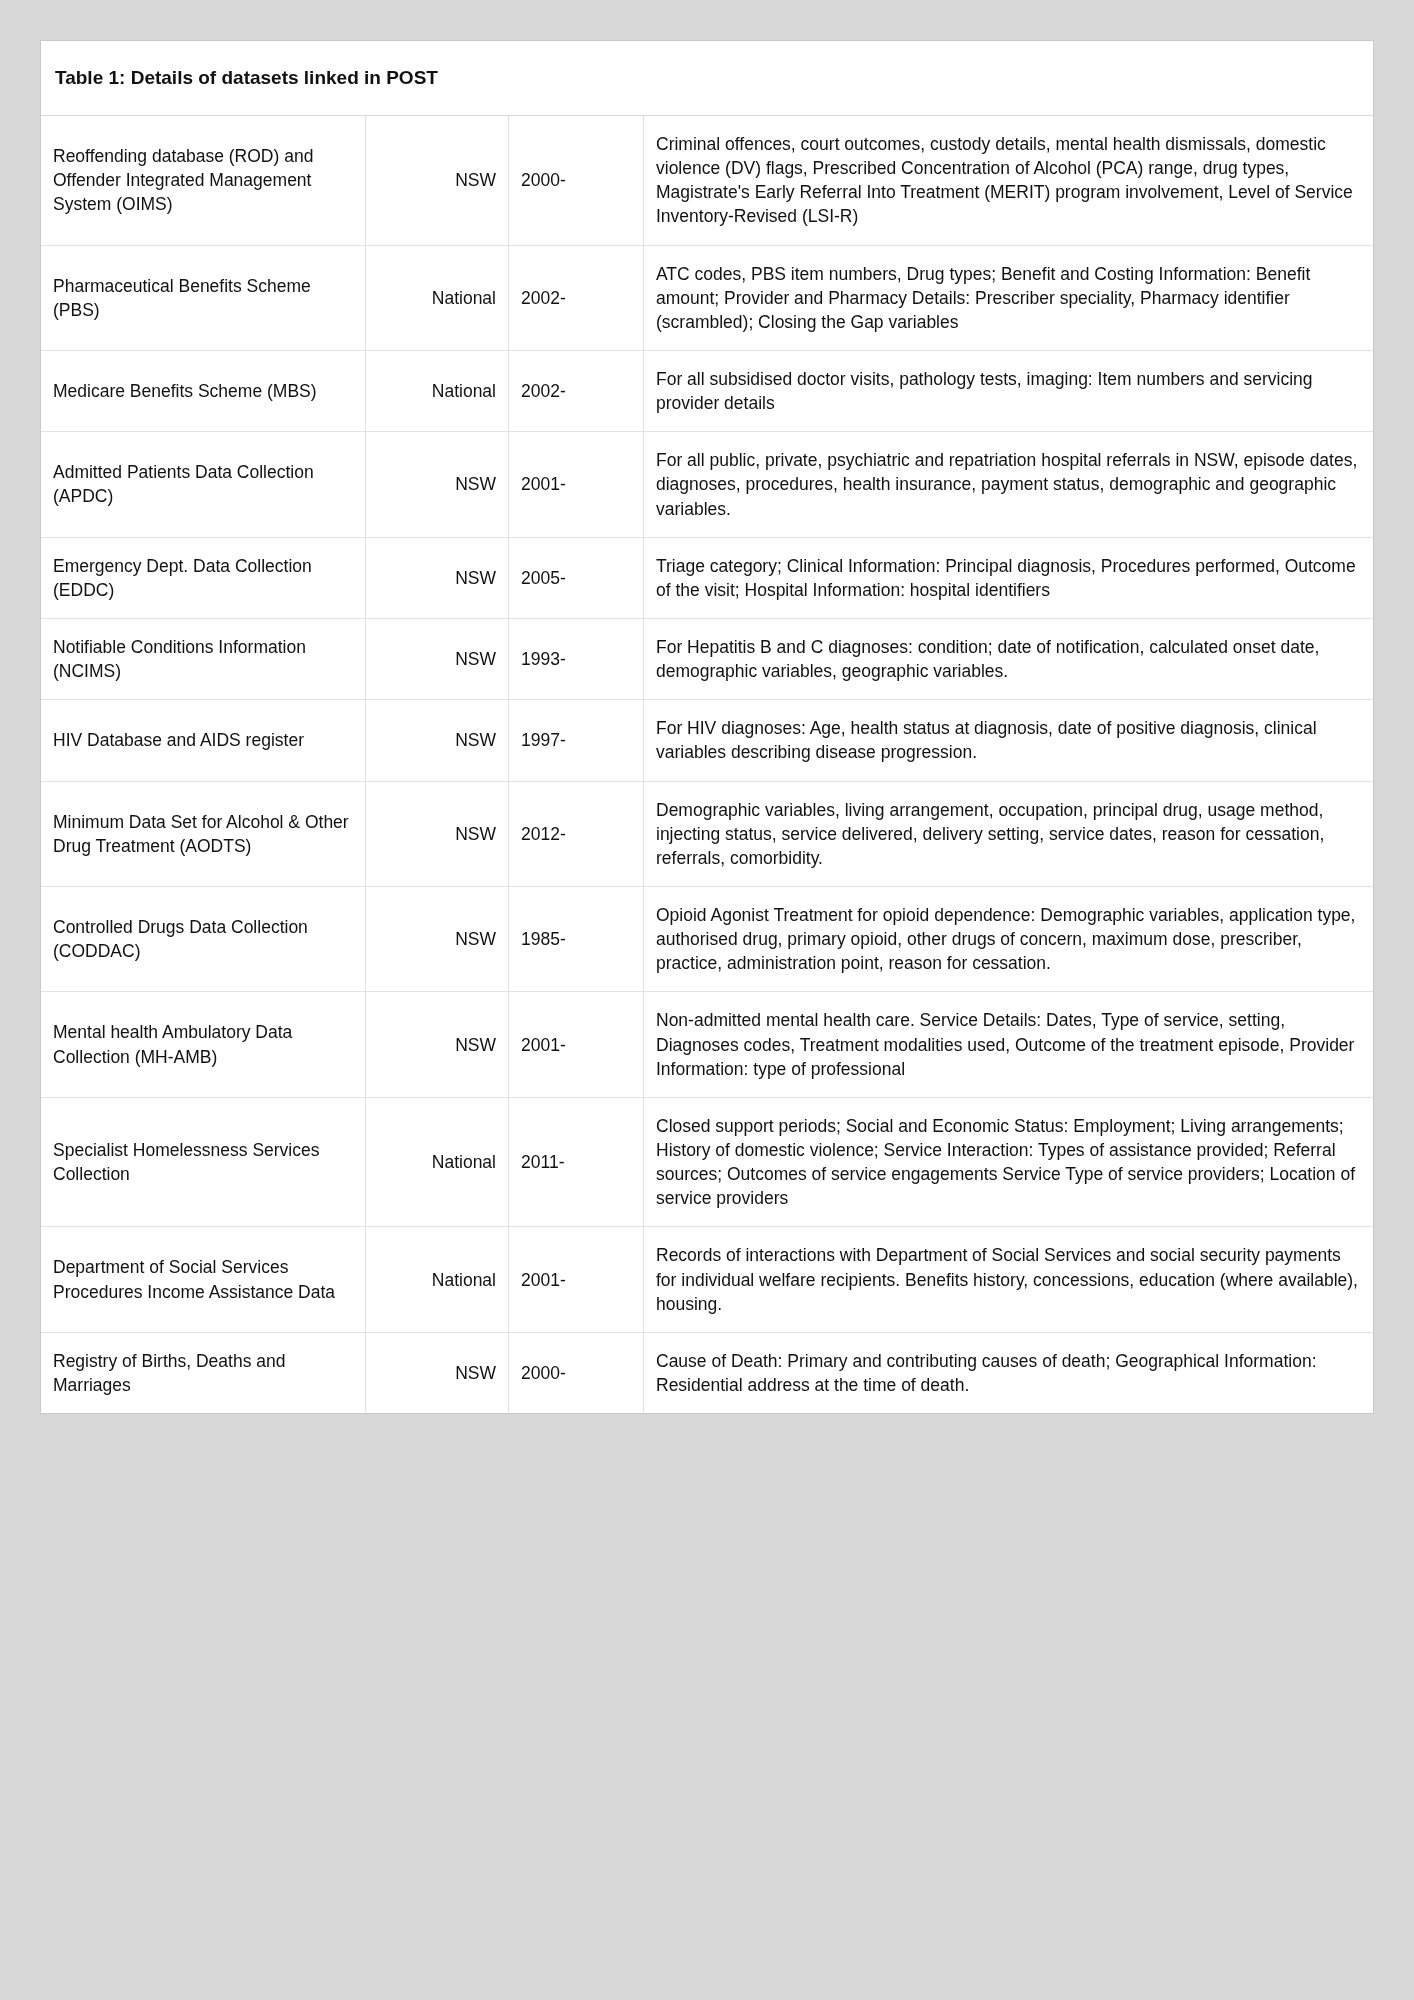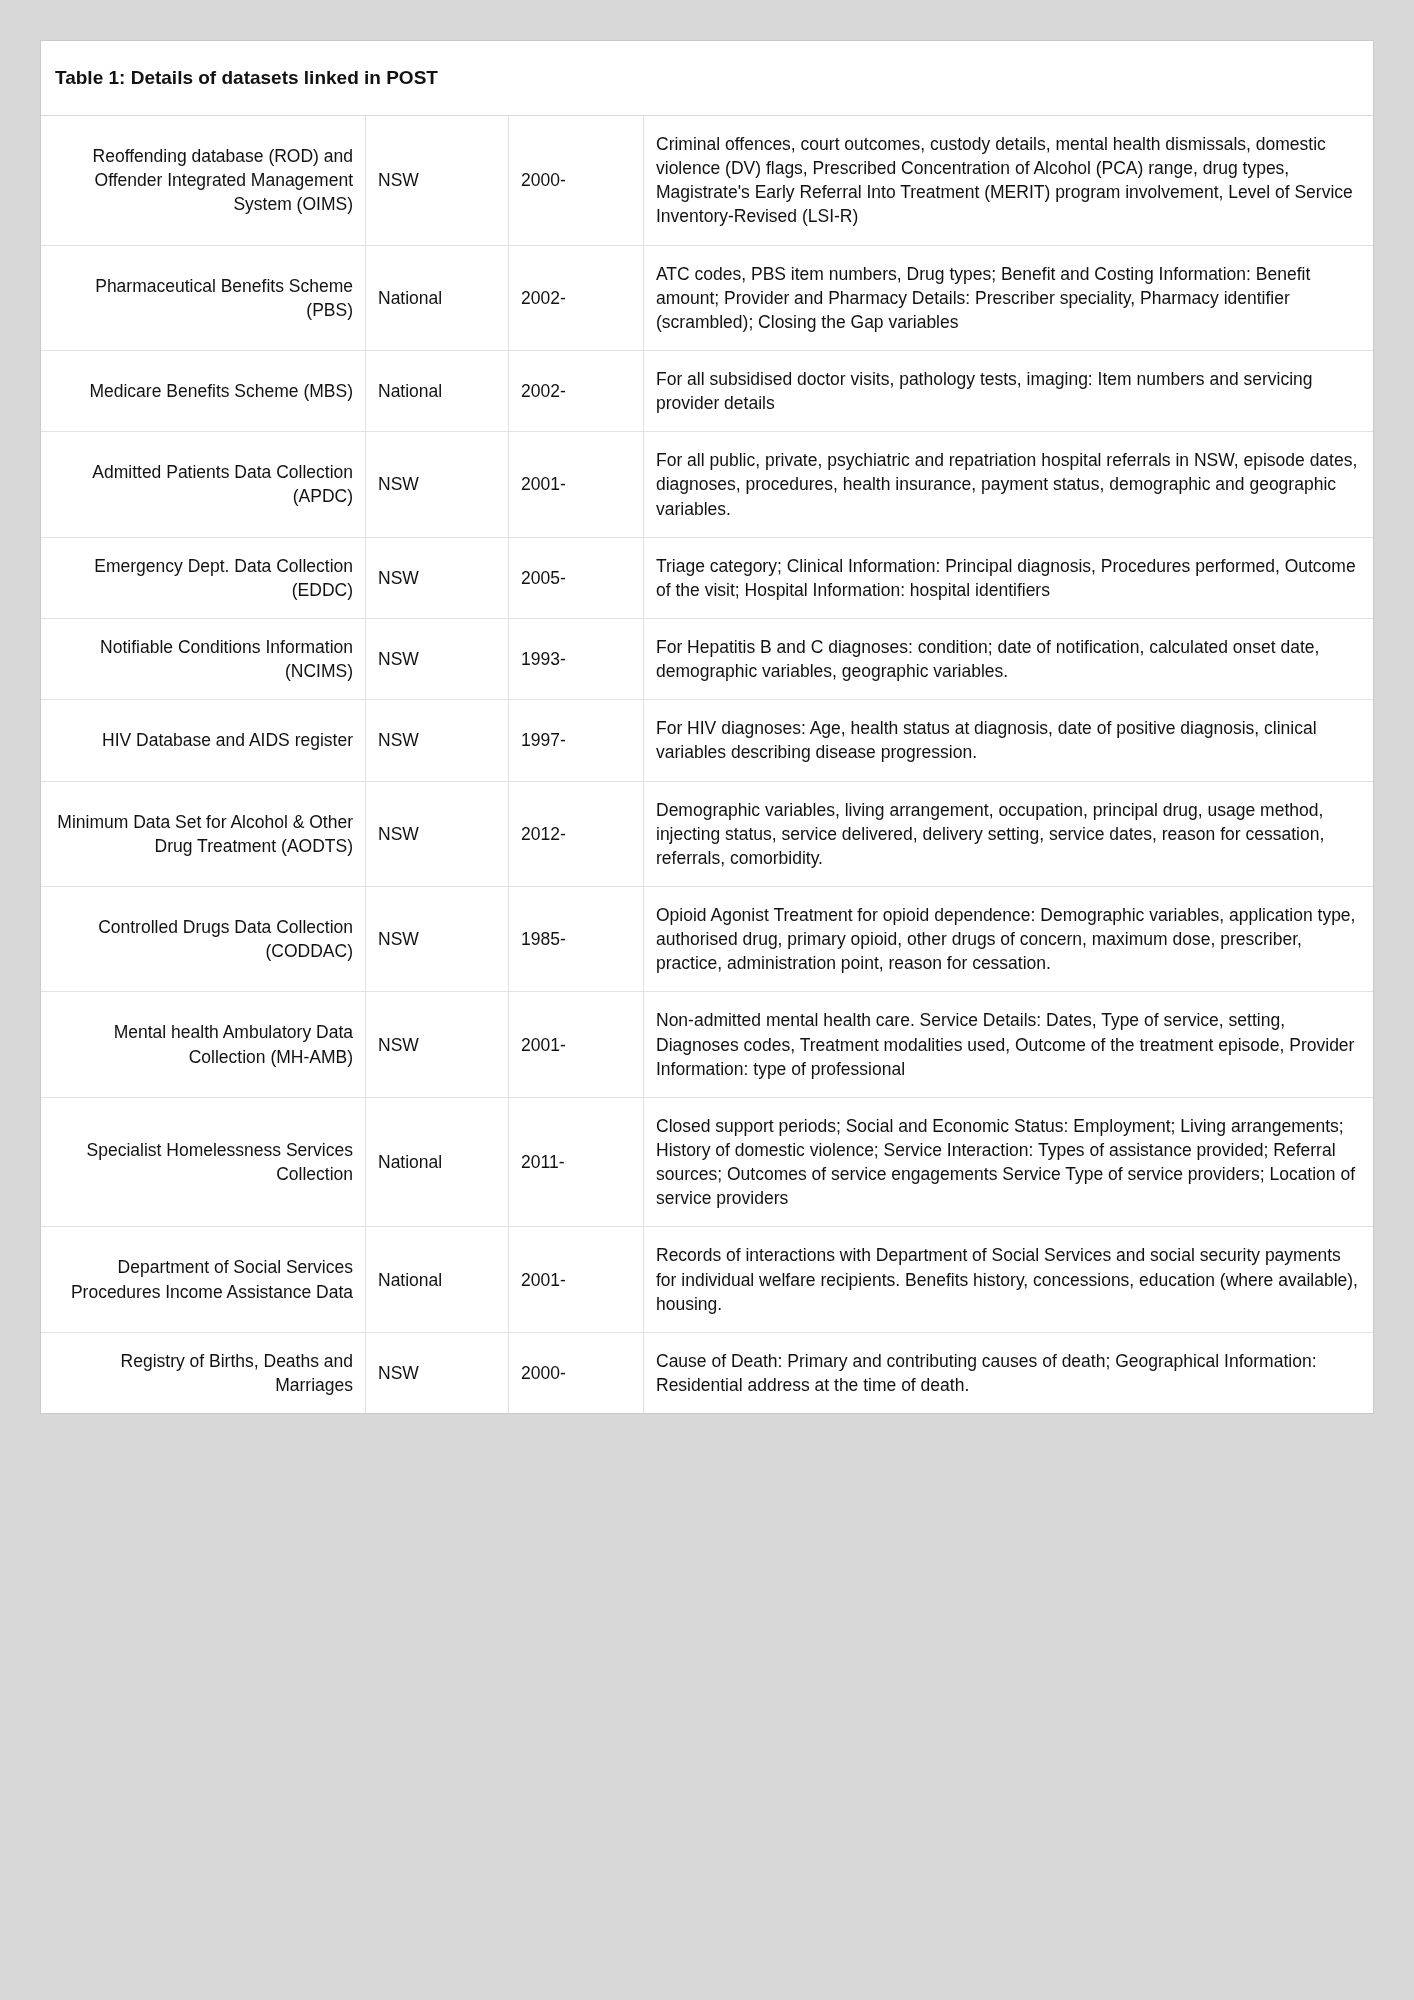--- a/index.html
+++ b/index.html
@@ -38,25 +38,24 @@
     border-bottom: 1px solid #e2e2e2;
     padding: 16px 12px;
     font-size: 17.5px;
     line-height: 1.38;
     color: #121212;
     vertical-align: middle;
   }
   td.col-name {
     width: 300px;
     border-right: 1px solid #e2e2e2;
-    text-align: right;
   }
   td.col-region {
     width: 118px;
-    text-align: left;
+    text-align: right;
     border-right: 1px solid #e2e2e2;
   }
   td.col-years {
     width: 110px;
     text-align: left;
     border-right: 1px solid #e2e2e2;
   }
   td.col-desc {
     width: auto;
   }

